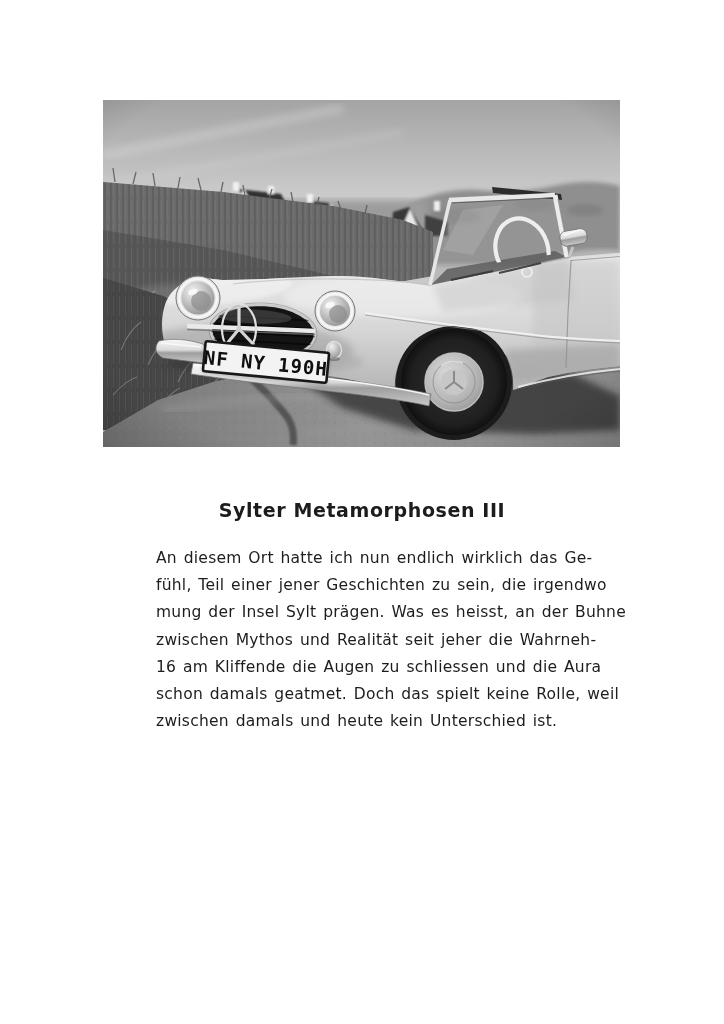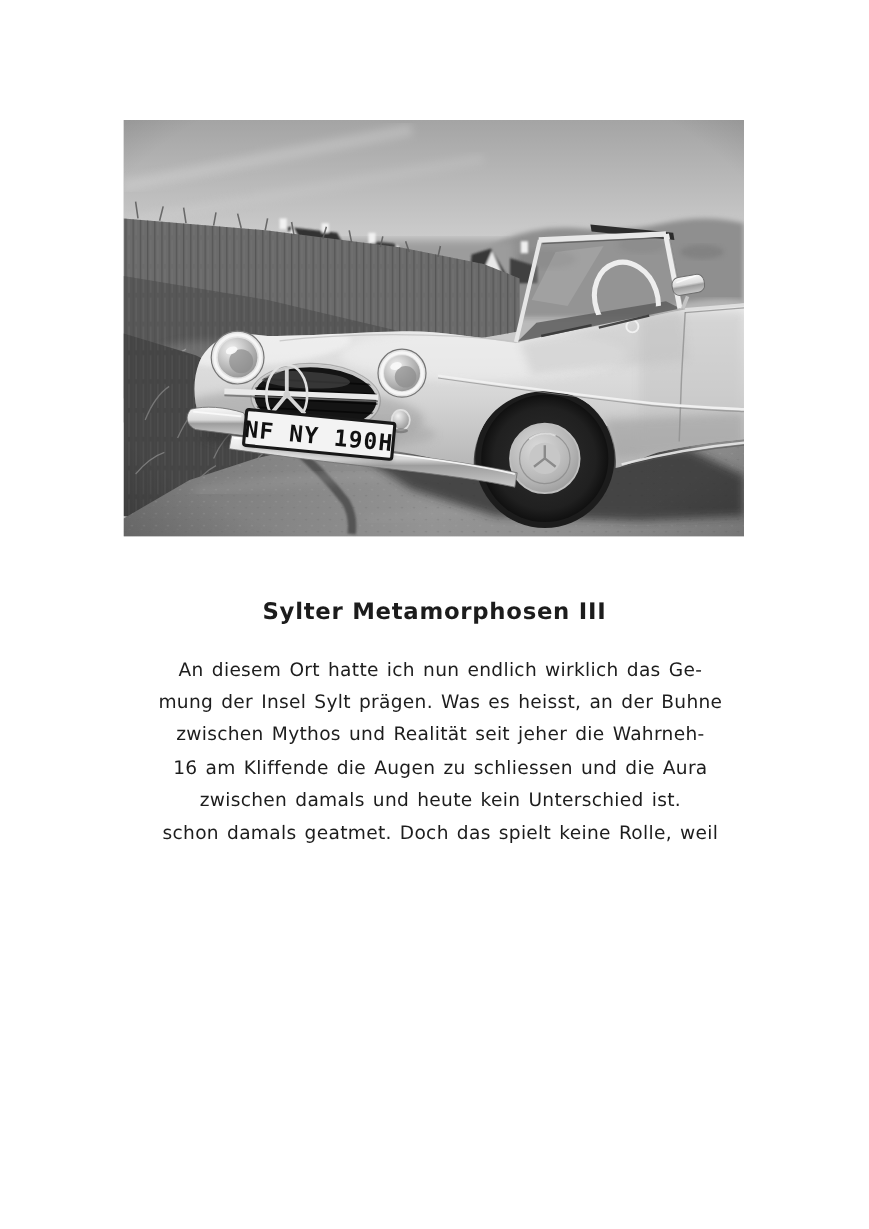--- a/index.html
+++ b/index.html
@@ -18,23 +18,22 @@
   }
   .photo svg{display:block;width:517px;height:347px;}
   .doc-title{
     position:absolute;left:0;top:499px;width:724px;
     text-align:center;
     font-size:19px;font-weight:600;
     letter-spacing:.6px;
     color:#1c1c1c;
   }
   .body-text{
-    position:absolute;left:132px;top:545px;
+    position:absolute;left:156px;top:545px;
     color:#1d1d1d;
-    text-align:center;
   }
   .body-text .line{
     white-space:nowrap;
     font-size:15.5px;
     line-height:27.2px;
     letter-spacing:.25px;
     word-spacing:1.6px;
     font-weight:500;
   }
 </style>
@@ -289,20 +288,21 @@
       </g>
 
       <rect x="0" y="0" width="517" height="347" fill="url(#vig)"></rect>
     </svg>
   </figure>
 
   <h1 class="doc-title" style="margin:0">Sylter Metamorphosen III</h1>
 
   <div class="body-text">
     <div class="line">An diesem Ort hatte ich nun endlich wirklich das Ge-</div>
+    <div class="line">fühl, Teil einer jener Geschichten zu sein, die irgendwo</div>
     <div class="line">mung der Insel Sylt prägen. Was es heisst, an der Buhne</div>
     <div class="line">zwischen Mythos und Realität seit jeher die Wahrneh-</div>
     <div class="line">16 am Kliffende die Augen zu schliessen und die Aura</div>
+    <div class="line">schon damals geatmet. Doch das spielt keine Rolle, weil</div>
     <div class="line">zwischen damals und heute kein Unterschied ist.</div>
-    <div class="line">schon damals geatmet. Doch das spielt keine Rolle, weil</div>
   </div>
 
 </div>
 
 </body></html>

